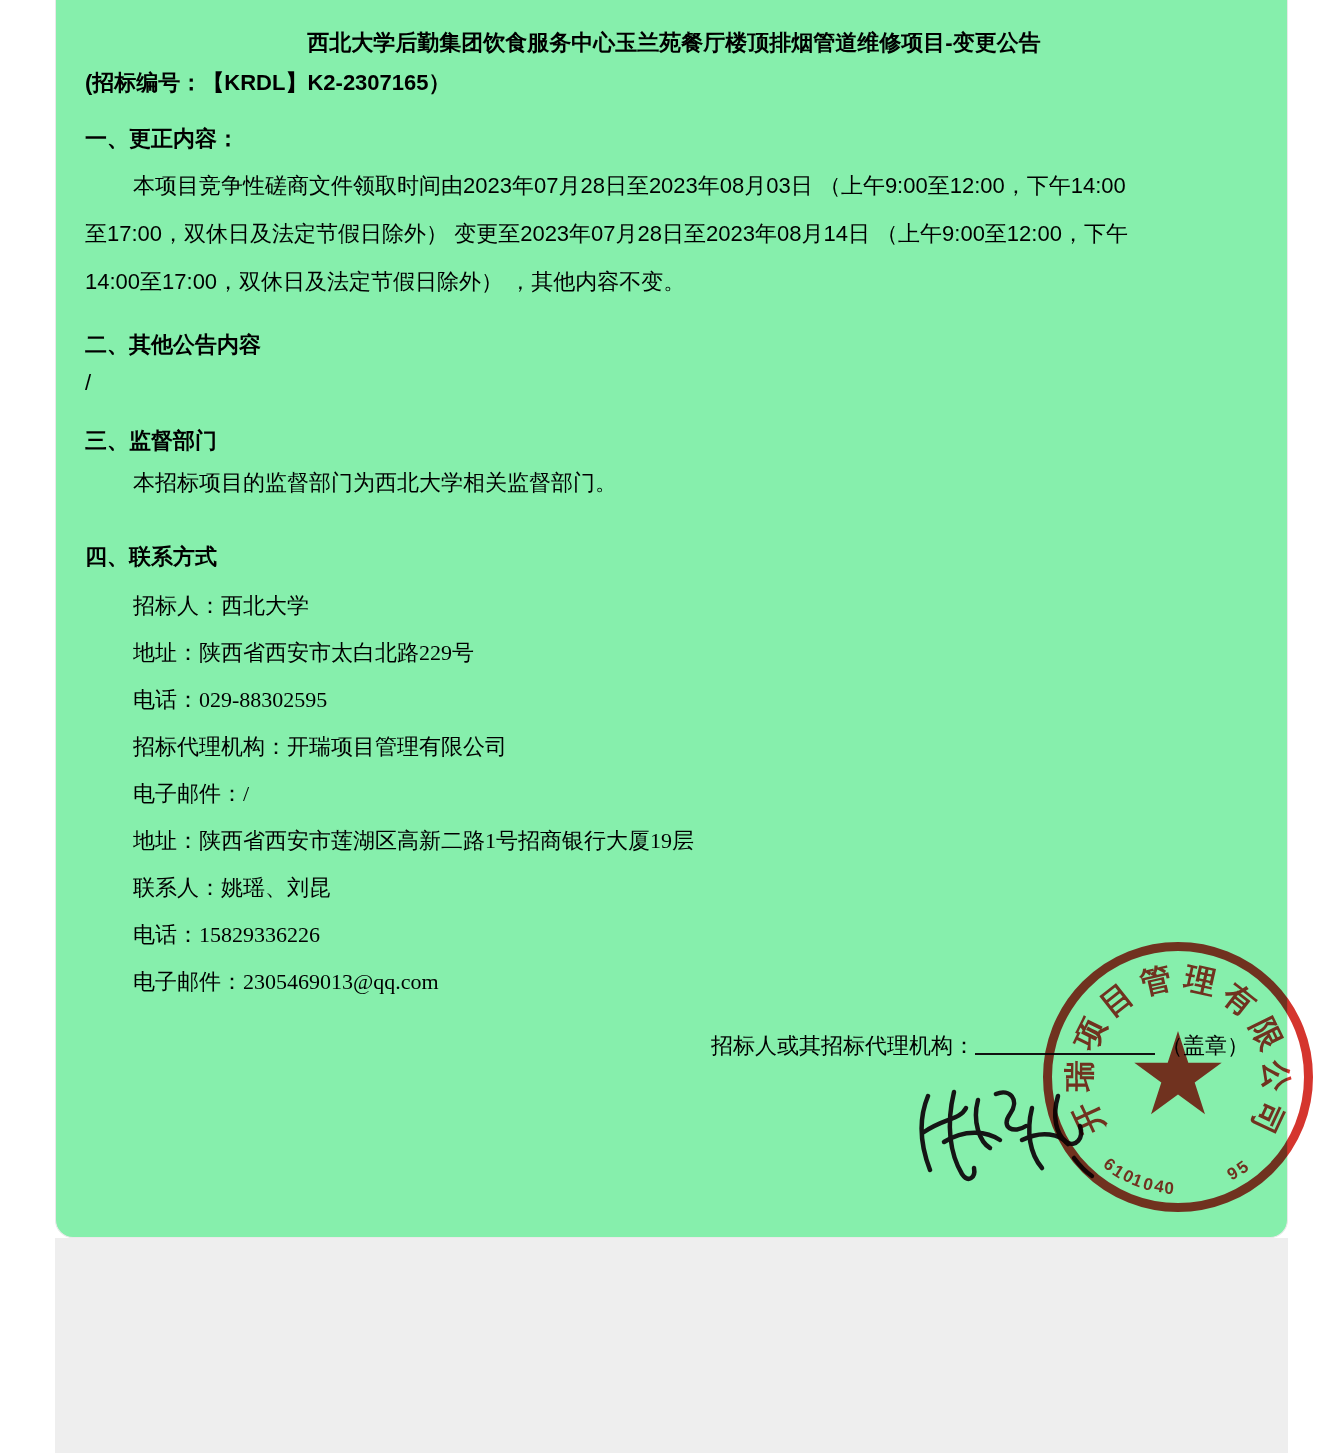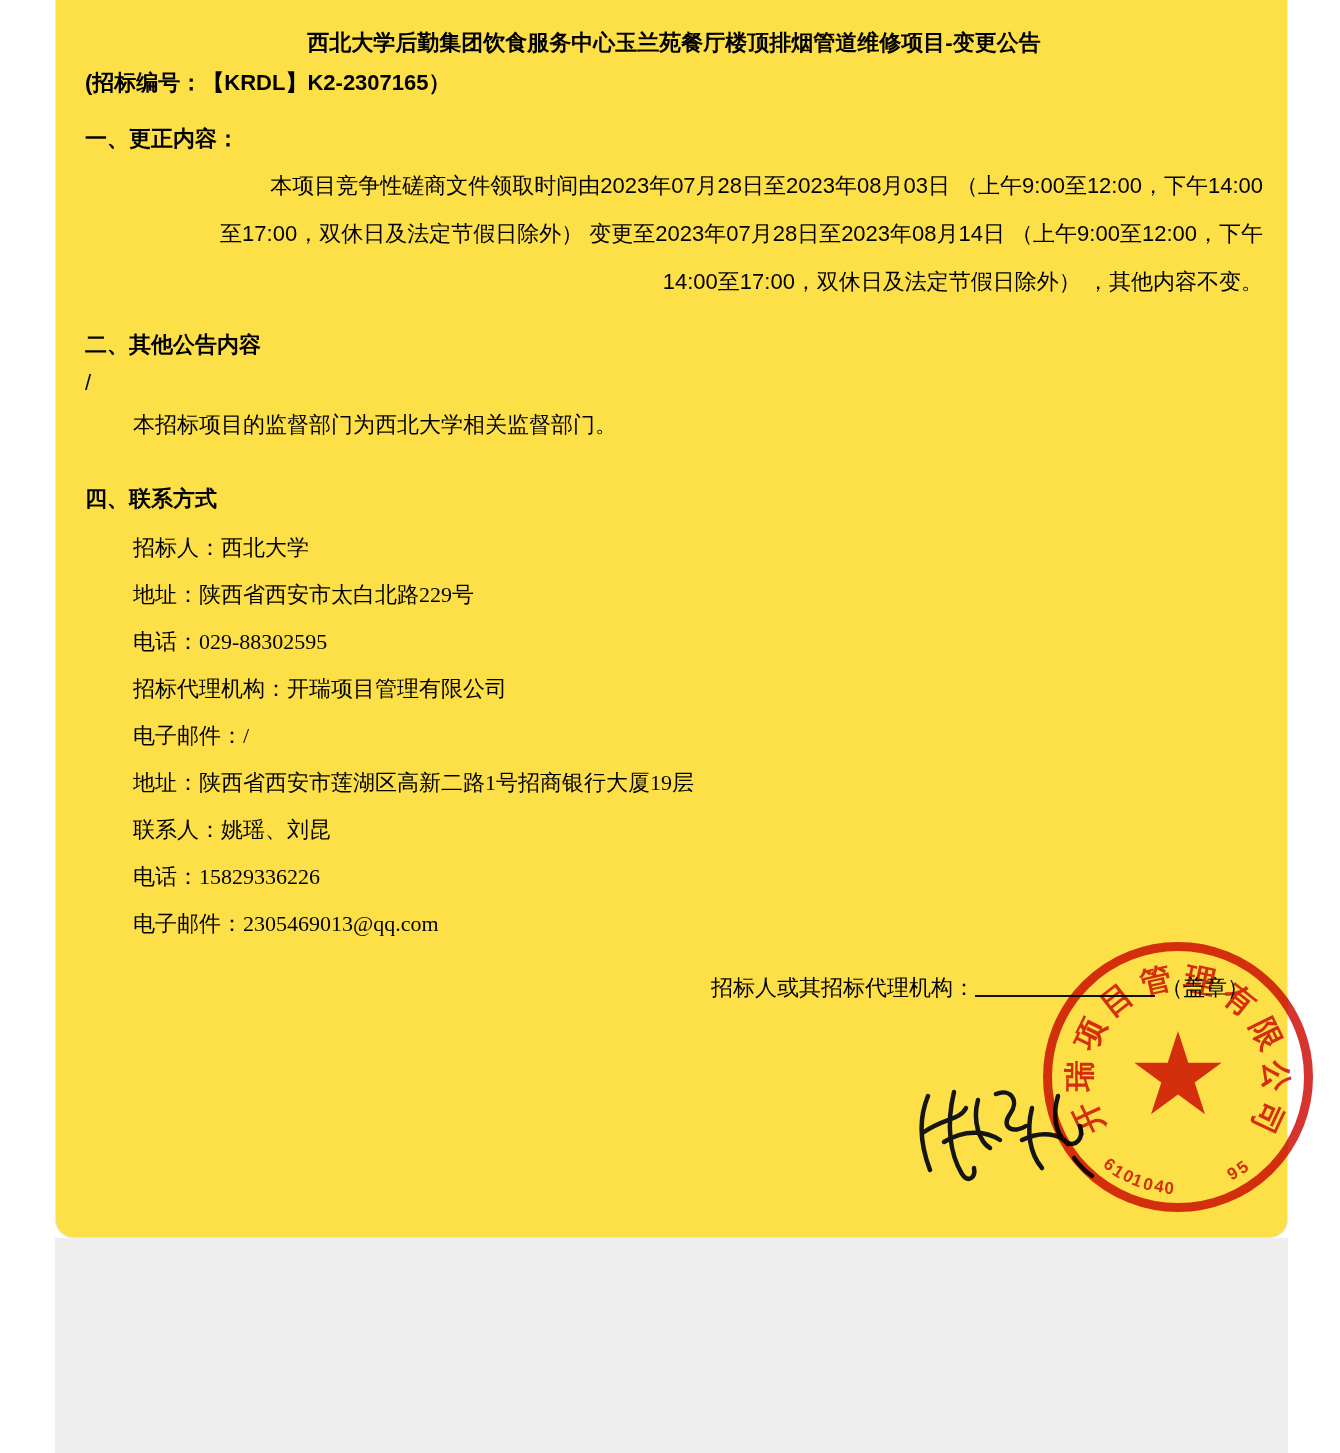--- a/index.html
+++ b/index.html
@@ -1,26 +1,26 @@
 <!DOCTYPE html>
 <html><head>
 <meta charset="utf-8">
 <style>
   * { margin:0; padding:0; box-sizing:border-box; }
   html,body { width:1340px; height:1453px; background:#ffffff; overflow:hidden;
     font-family:"Liberation Sans","DejaVu Sans",sans-serif; color:#000; }
   .card { position:relative; margin-left:55px; width:1233px; height:1238px;
-    background:#fde047; border-left:1px solid #e9e9e9; border-right:1px solid #e9e9e9;
+    background:#86efac; border-left:1px solid #e9e9e9; border-right:1px solid #e9e9e9;
     border-bottom:1px solid #e9e9e9; border-radius:0 0 18px 18px;
     padding:28px 24px 0 29px; }
   .doc-title { text-align:center; font-size:22px; font-weight:700; line-height:30px; margin:0 0 10px; }
   .doc-subtitle { text-align:left; font-size:22px; font-weight:700; line-height:30px; }
   .sec-h { font-size:22px; font-weight:700; line-height:30px; }
   .h1 { margin-top:26px; } .h2 { margin-top:24px;font-family:Liberation Serif, serif; } .h3 { margin-top:28px; } .h4 { margin-top:44px; }
-  .para { font-size:22px; line-height:48px; white-space:pre-line; text-indent:48px; margin-top:8px;text-align:right; }
+  .para { font-size:22px; line-height:48px; white-space:pre-line; text-indent:48px; margin-top:8px; }
   .plain { font-size:22px; line-height:30px; margin-top:8px; }
   .indent1 { text-indent:48px; margin-top:12px; }
   .contacts { margin-top:10px; padding-left:48px; }
   .contact { font-size:22px; height:47px; line-height:47px;font-family:Liberation Serif, serif; }
   .sig-row { text-align:right; padding-right:14px; font-size:22px; line-height:30px; }
   .sig-row1 { margin-top:80px; } .sig-row2 { margin-top:26px; }
   .u { display:inline-block; border-bottom:2px solid #111; height:24px; vertical-align:-2px; }
   .u1 { width:215px; } .u2 { width:180px; }
   
   .stamp { position:absolute; left:987px; top:942px; width:270px; height:270px;
@@ -43,20 +43,21 @@
   <div class="doc-subtitle">(招标编号：【KRDL】K2-2307165）</div>
 
   <div class="sec-h h1">一、更正内容：</div>
   <div class="para">本项目竞争性磋商文件领取时间由2023年07月28日至2023年08月03日 （上午9:00至12:00，下午14:00
 至17:00，双休日及法定节假日除外） 变更至2023年07月28日至2023年08月14日 （上午9:00至12:00，下午
 14:00至17:00，双休日及法定节假日除外） ，其他内容不变。</div>
 
   <div class="sec-h h2">二、其他公告内容</div>
   <div class="plain">/</div>
 
+  <div class="sec-h h3">三、监督部门</div>
   <div class="plain indent1">本招标项目的监督部门为西北大学相关监督部门。</div>
 
   <div class="sec-h h4">四、联系方式</div>
   <div class="contacts">
     <div class="contact">招标人：西北大学</div>
     <div class="contact">地址：陕西省西安市太白北路229号</div>
     <div class="contact">电话：029-88302595</div>
     <div class="contact">招标代理机构：开瑞项目管理有限公司</div>
     <div class="contact">电子邮件：/</div>
     <div class="contact">地址：陕西省西安市莲湖区高新二路1号招商银行大厦19层</div>

